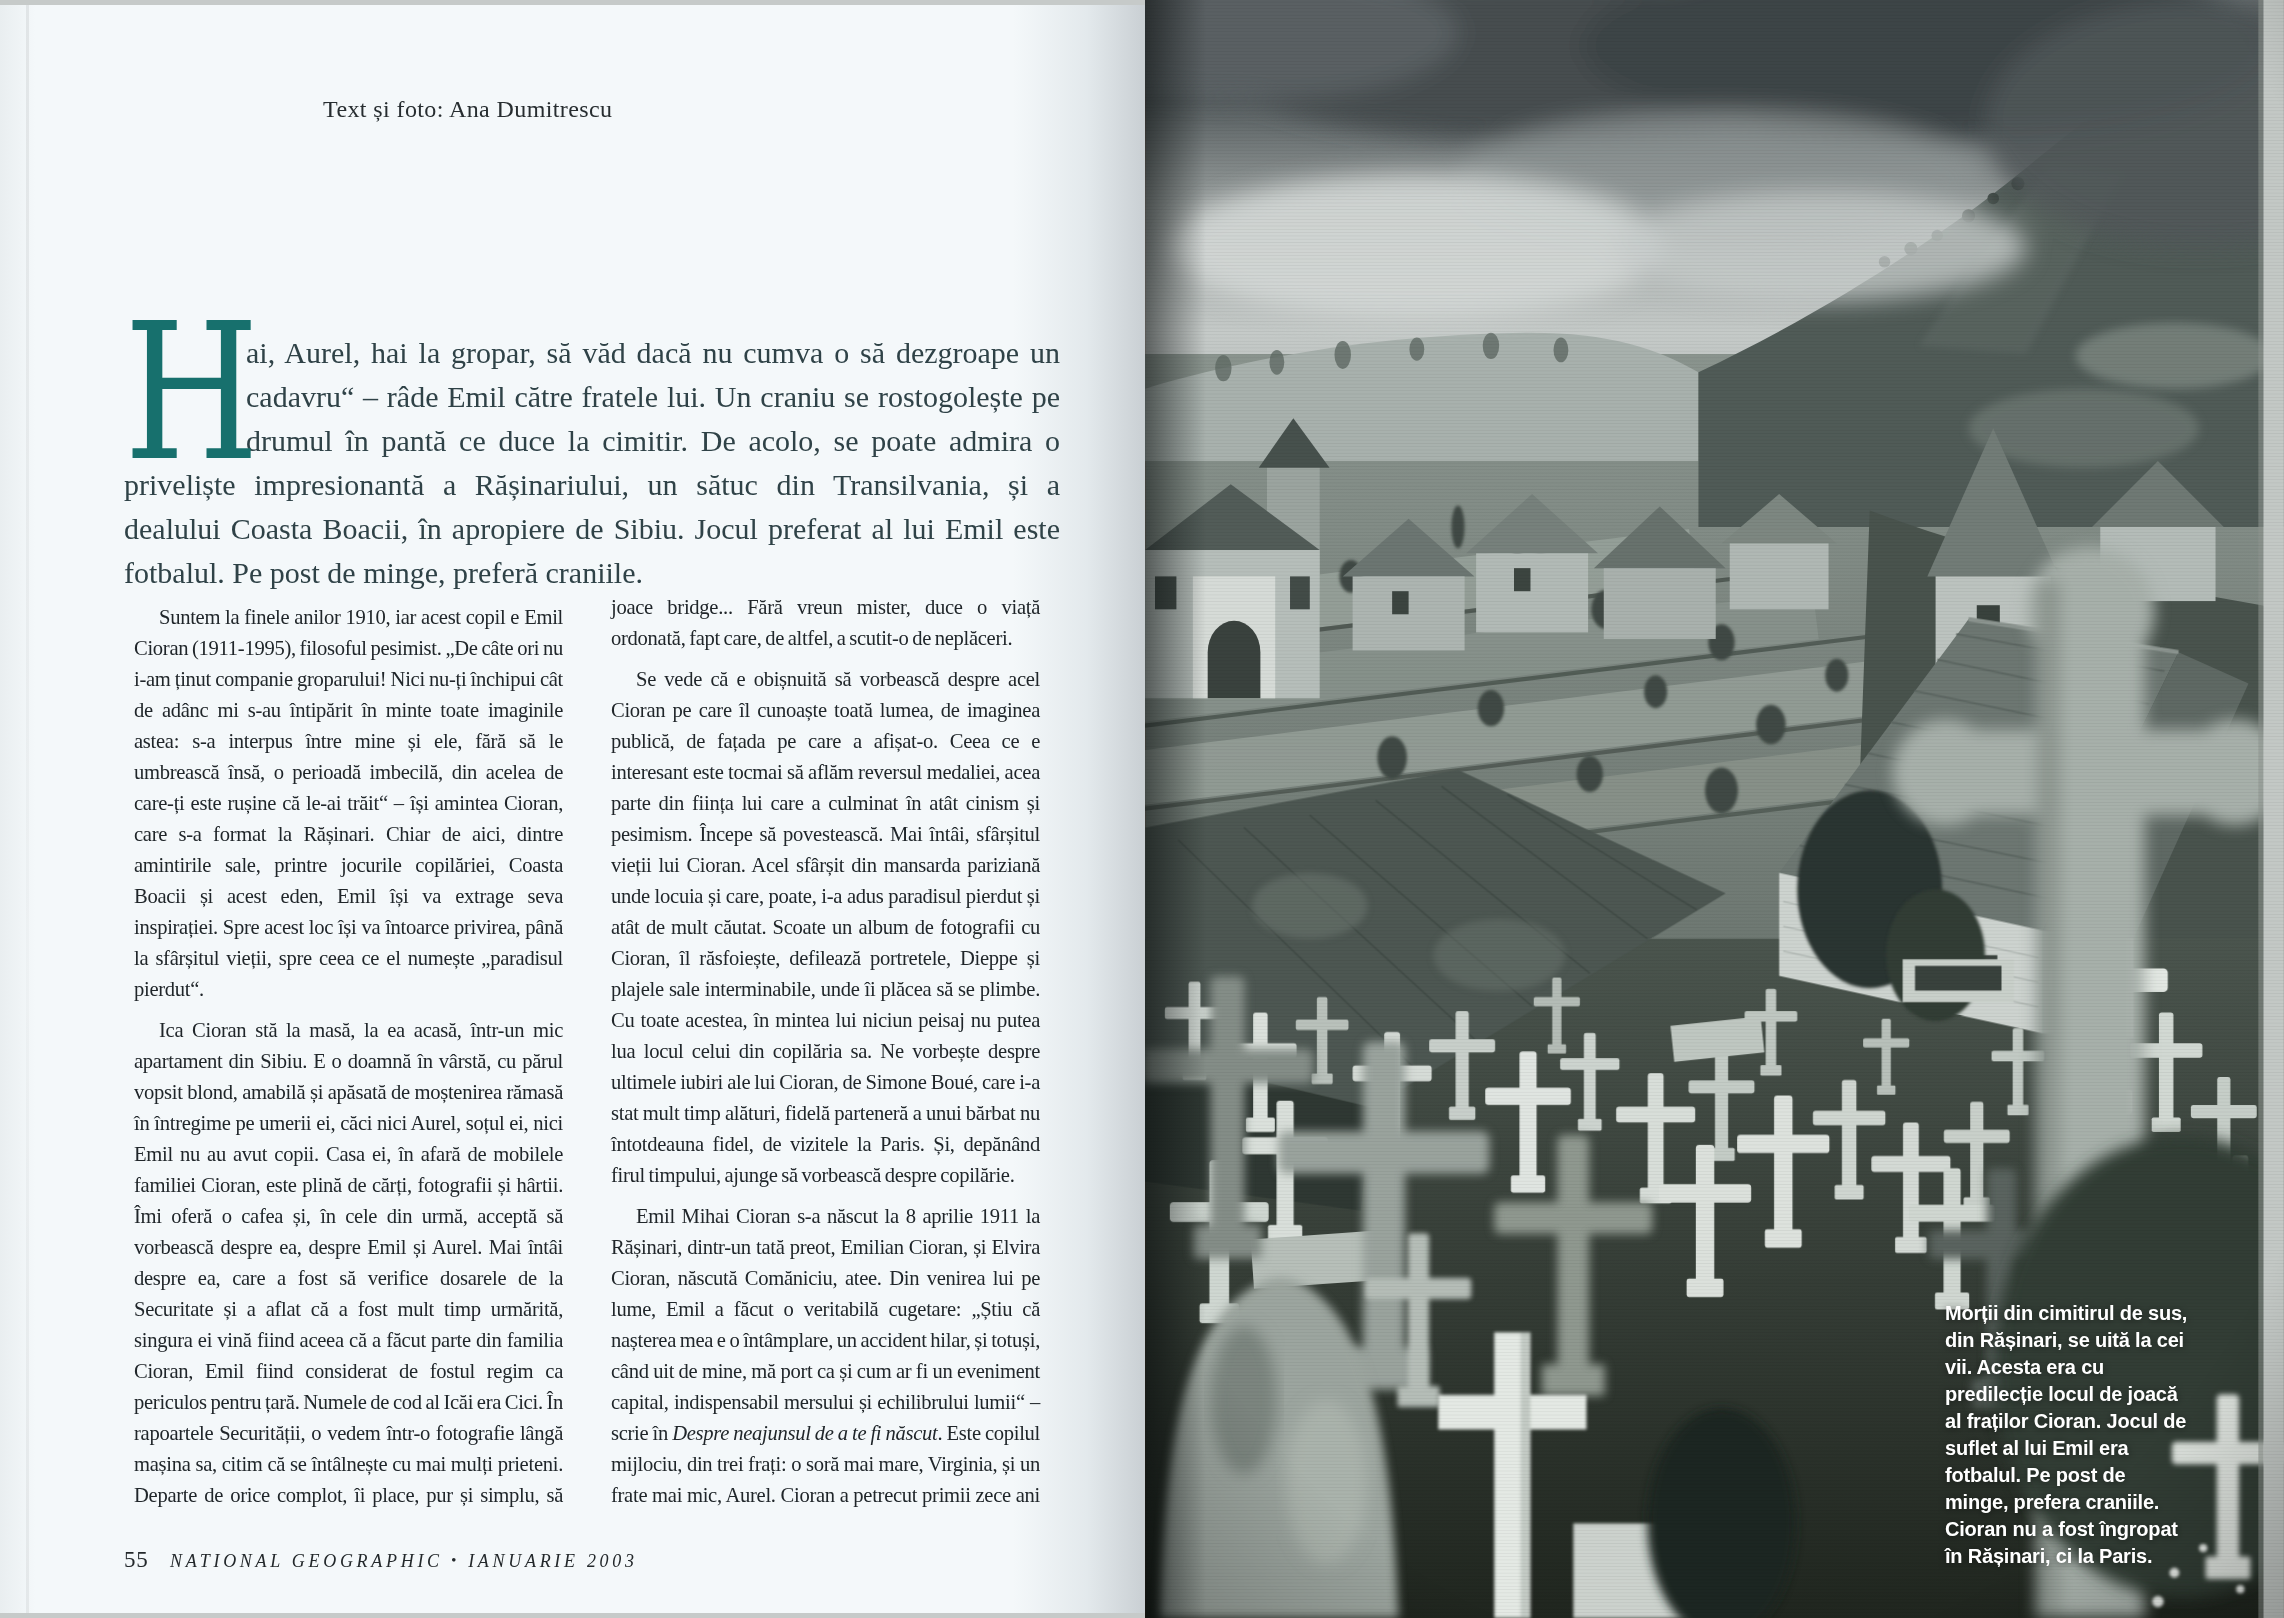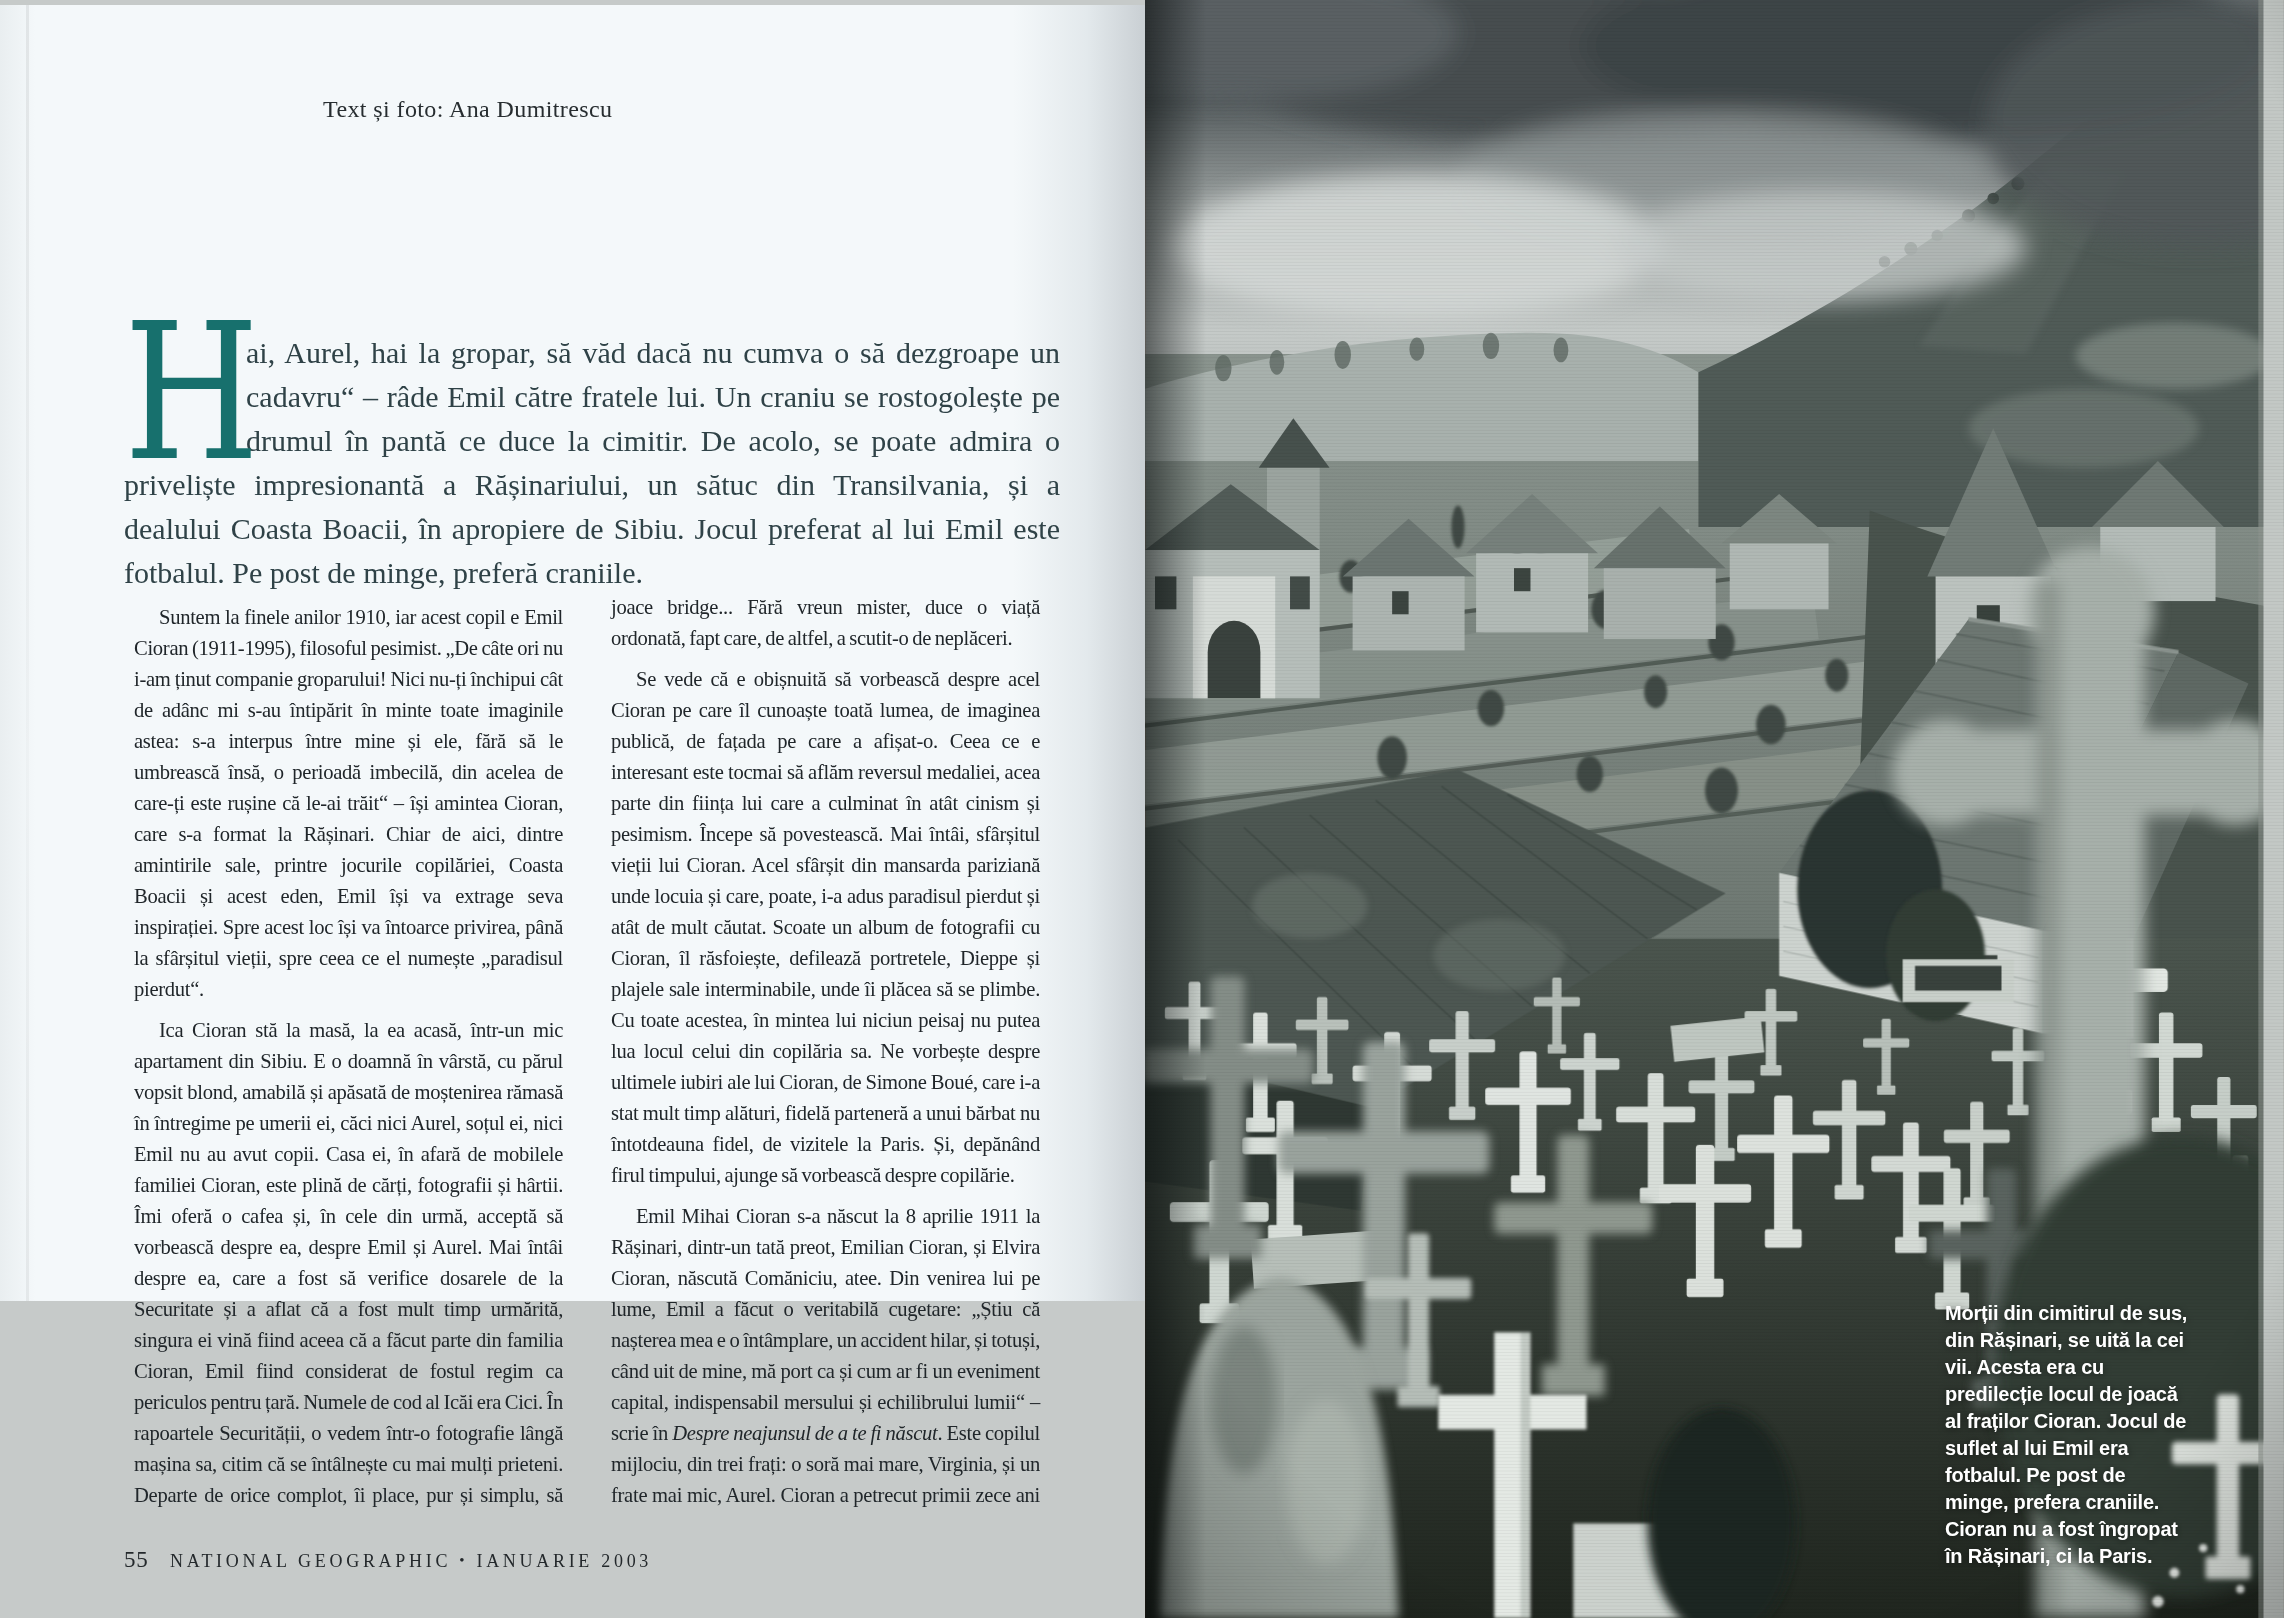--- a/index.html
+++ b/index.html
@@ -1,41 +1,41 @@
 <!DOCTYPE html>
 <html lang="ro" style="font-size:13px"><head>
 <meta charset="utf-8">
 <style>
   html,body{margin:0;padding:0;background:#b9bdbc;}
   .canvas{position:relative;width:2284px;height:1618px;background:#c6cac9;overflow:hidden;
           font-family:"Liberation Serif", serif;}
 
   
-  .page-left{position:absolute;left:0;top:5px;width:1145px;height:1296px;
+  .page-left{position:absolute;left:0;top:5px;width:1145px;height:1608px;
     background:linear-gradient(90deg,#e9eef0 0px,#f4f8fa 35px,#f4f8fa 1013px,#e3e9ec 1087px,#c9cfd3 1145px);}
   .edge-crease{position:absolute;left:26px;top:0;width:2.5px;height:100%;
     background:linear-gradient(180deg,rgba(0,0,0,.07),rgba(0,0,0,.02) 60%,rgba(0,0,0,.06));}
   .byline{position:absolute;left:323px;top:91px;font-size:24px;letter-spacing:0.4px;color:#272d30;}
 
   .lead{position:absolute;left:124px;top:326px;width:936px;
         font-size:30px;line-height:44px;text-align:justify;color:#2f4247;}
   .dropcap{float:left;width:122px;height:131px;font-size:189px;line-height:124px;
         font-family:"DejaVu Serif", serif;color:#17706d;
         transform:scaleX(.82);transform-origin:left bottom;}
 
   .body-cols{position:absolute;left:124px;top:587px;width:926px;height:939px;
         column-count:2;column-gap:28px;column-fill:auto;overflow:hidden;
         font-size:20.6px;line-height:31px;letter-spacing:-0.3px;word-spacing:-1.2px;
         text-align:justify;color:#20262a;}
   .body-cols p{margin:10px;text-indent:25px;}
   .book-title{font-style:italic;}
 
   .footer{position:absolute;left:124px;top:1542px;color:#23282b;white-space:nowrap;}
   .footer .pagenum{font-size:23px;margin-right:21.4px;letter-spacing:0.8px;}
-  .footer .mag,.footer .sep,.footer .issue{font-size:18px;letter-spacing:3.7px;}
+  .footer .mag,.footer .sep,.footer .issue{font-size:18px;letter-spacing:3.7px;font-style:italic;}
   .footer .sep{margin:0 8.2px;font-size:15px;vertical-align:1.6px;}
 
   
   .page-right{position:absolute;left:1145px;top:0;width:1139px;height:1618px;background:#c2410c;}
   .page-right svg{position:absolute;left:0;top:0;}
   .gutter-shadow{position:absolute;left:0;top:0;width:61px;height:100%;
     background:linear-gradient(90deg,rgba(8,12,12,.55),rgba(8,12,12,0));pointer-events:none;z-index:5;}
   .caption{position:absolute;left:800px;top:1300px;width:243px;z-index:6;
     font-family:"Liberation Sans", sans-serif;font-weight:bold;
     font-size:20px;line-height:27px;letter-spacing:-0.2px;color:#ffffff;

